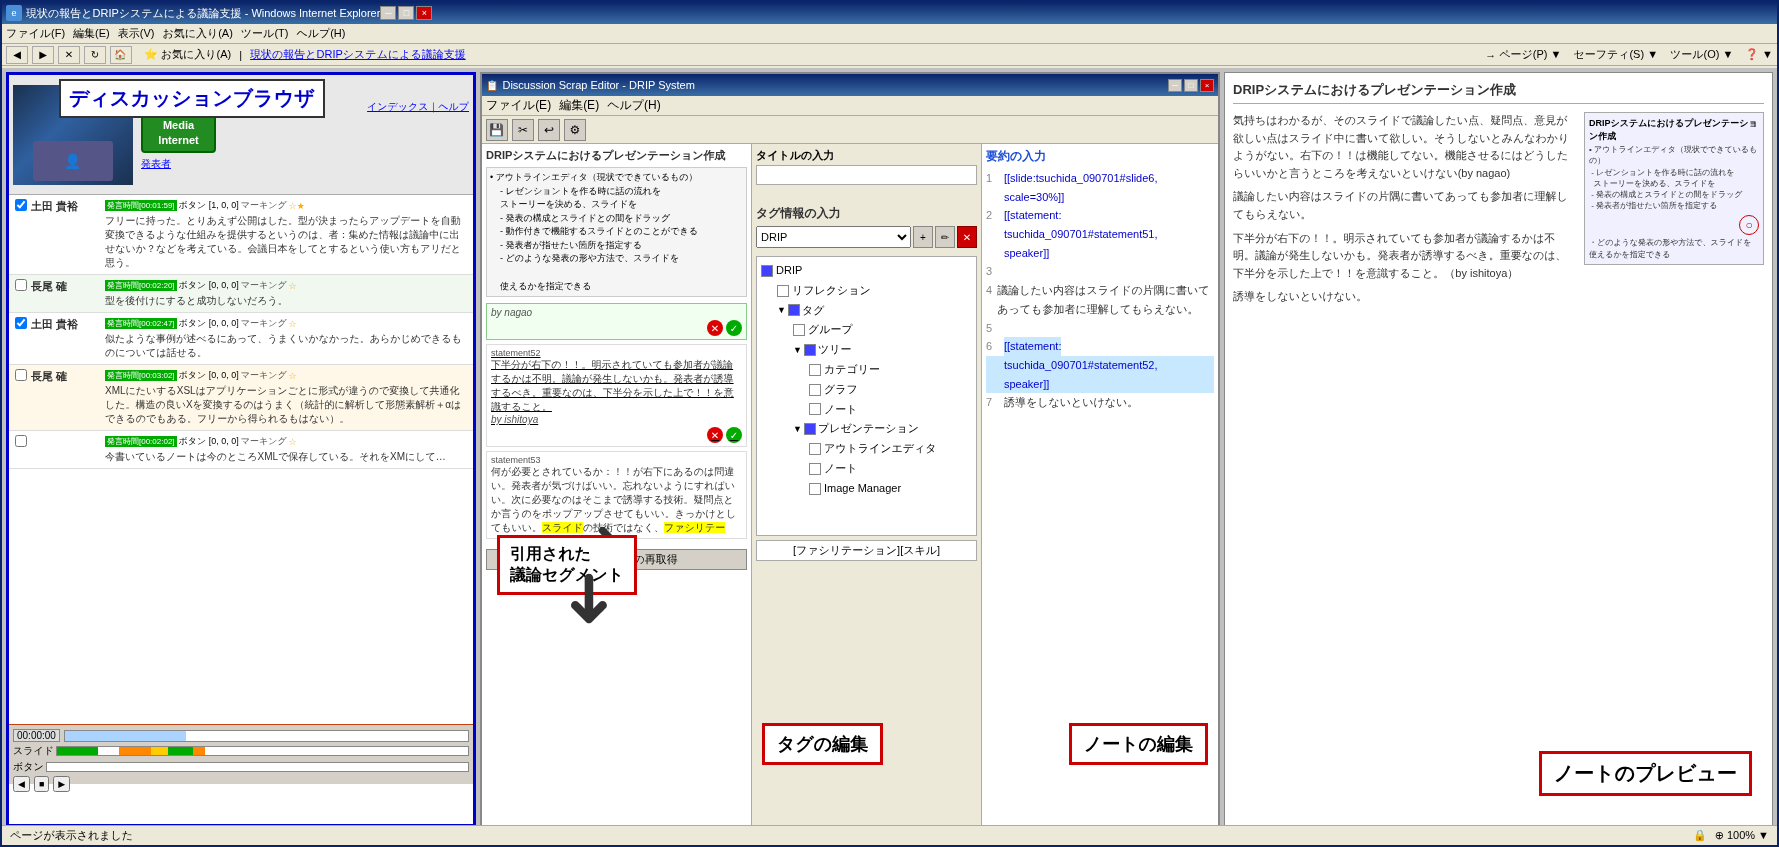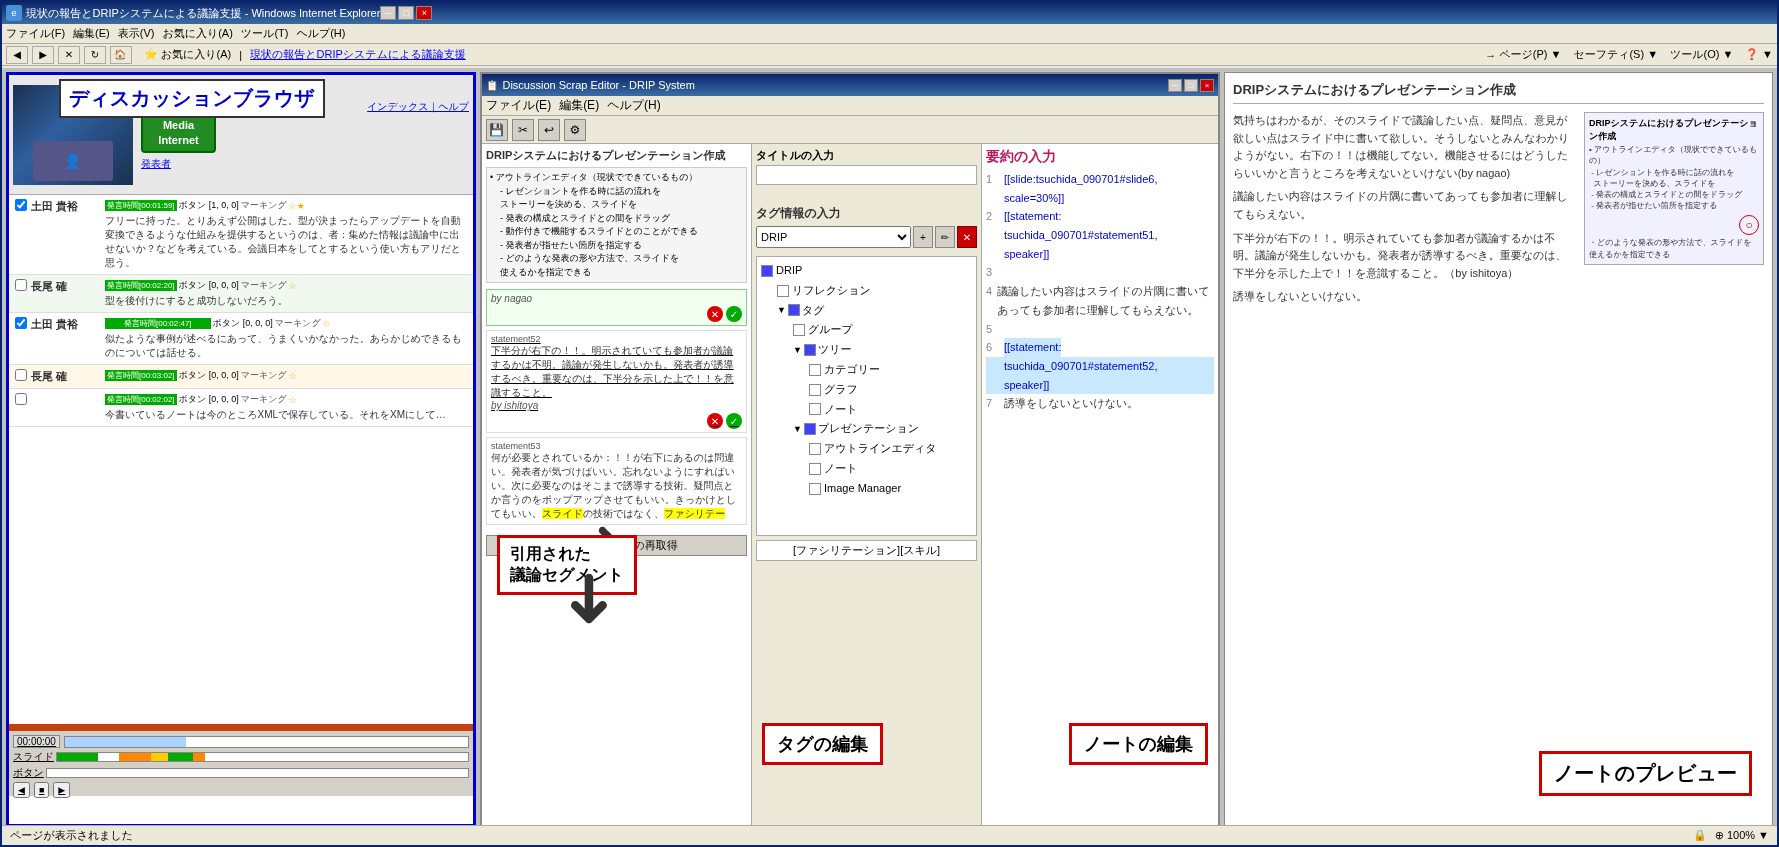--- a/index.html
+++ b/index.html
@@ -352,23 +352,23 @@
       flex: 1;
       background: white;
       padding: 4px;
       font-size: 11px;
       overflow-y: auto;
       position: relative;
     }
 
     .se-right-title {
       font-weight: bold;
-      font-size: 14px;
+      font-size: 12px;
       margin-bottom: 4px;
-      color: #be185d;
+      color: #1d4ed8;
     }
 
     
     .note-preview {
       flex: 1;
       height: 755px;
       background: white;
       border: 1px solid #888;
       overflow-y: auto;
       padding: 8px;
@@ -565,62 +565,63 @@
           </div>
         </div>
 
         <div class="db-entry">
           <input type="checkbox" checked="" style="width: 12px; height: 12px; flex-shrink: 0;">
           <div class="db-entry-left">
             <div style="font-weight:bold;font-size:11px;">土田 貴裕</div>
           </div>
           <div class="db-entry-right">
             <div style="font-size:9px;display:flex;align-items:center;gap:2px;margin-bottom:2px;">
-              <span style="background:#00aa00;color:white;padding:0 19px;font-size:8px;">発言時間[00:02:47]</span>
+              <span style="background:#00aa00;color:white;padding:0 2px;font-size:8px;">発言時間[00:02:47]</span>
               <span style="font-size:9px;">ボタン [0, 0, 0]</span>
               <span style="font-size:9px;color:#555;">マーキング</span>
               <span style="color:#ffaa00;">☆</span>
             </div>
             <div class="db-entry-text">似たような事例が述べるにあって、うまくいかなかった。あらかじめできるものについては話せる。</div>
           </div>
         </div>
 
         <div class="db-entry" style="background:#fff8e8;">
           <input type="checkbox" style="width: 12px; height: 12px; flex-shrink: 0;">
           <div class="db-entry-left">
             <div style="font-weight:bold;font-size:11px;">長尾 確</div>
           </div>
           <div class="db-entry-right">
             <div style="font-size:9px;display:flex;align-items:center;gap:2px;margin-bottom:2px;">
               <span style="background:#00aa00;color:white;padding:0 2px;font-size:8px;">発言時間[00:03:02]</span>
               <span style="font-size:9px;">ボタン [0, 0, 0]</span>
               <span style="font-size:9px;color:#555;">マーキング</span>
               <span style="color:#ffaa00;">☆</span>
             </div>
+            <div class="db-entry-text">XMLにたいするXSLはアプリケーションごとに形式が違うので変換して共通化した。構造の良いXを変換するのはうまく（統計的に解析して形態素解析＋αはできるのでもある。フリーから得られるもはない）。</div>
           </div>
         </div>
 
         <div class="db-entry">
           <input type="checkbox" style="width: 12px; height: 12px; flex-shrink: 0;">
           <div class="db-entry-left">
             <div style="font-weight:bold;font-size:11px;"></div>
           </div>
           <div class="db-entry-right">
             <div style="font-size:9px;display:flex;align-items:center;gap:2px;margin-bottom:2px;">
               <span style="background:#00aa00;color:white;padding:0 2px;font-size:8px;">発言時間[00:02:02]</span>
               <span style="font-size:9px;">ボタン [0, 0, 0]</span>
               <span style="font-size:9px;color:#555;">マーキング</span>
               <span style="color:#ffaa00;">☆</span>
             </div>
             <div class="db-entry-text">今書いているノートは今のところXMLで保存している。それをXMにして…</div>
           </div>
         </div>
       </div>
 
-      <div style="height:72px;background:#d4d0c8;border-top:7px solid #c2410c;padding:4px;display:flex;flex-direction:column;gap:2px;text-decoration:underline;">
+      <div style="height:60px;background:#d4d0c8;border-top:1px solid #c2410c;padding:4px;display:flex;flex-direction:column;gap:2px;">
         <div style="display:flex;gap:4px;align-items:center;">
           <span style="font-size:10px;background:#ddd;border:1px solid #888;padding:0 3px;">00:00:00</span>
           <div style="flex:1;height:12px;background:white;border:1px solid #888;position:relative;">
             <div style="position:absolute;left:0;top:0;height:100%;width:30%;background:#55aaff;opacity:0.5;"></div>
           </div>
         </div>
         <div style="display:flex;gap:2px;align-items:center;font-size:10px;">
           <span>スライド</span>
           <div style="flex:1;height:10px;background:white;border:1px solid #888;display:flex;">
             <div style="width:10%;background:#00aa00;"></div>
@@ -673,21 +674,21 @@
         <div class="se-left">
           <div class="se-left-title">DRIPシステムにおけるプレゼンテーション作成</div>
           <div style="background:#f5f5f5;border:1px solid #ccc;padding:3px;font-size:9px;margin-bottom:6px;line-height:1.5;">
             <div>• アウトラインエディタ（現状でできているもの）</div>
             <div style="padding-left:10px;">- レゼンショントを作る時に話の流れを</div>
             <div style="padding-left:10px;">ストーリーを決める、スライドを</div>
             <div style="padding-left:10px;">- 発表の構成とスライドとの間をドラッグ</div>
             <div style="padding-left:10px;">- 動作付きで機能するスライドとのことができる</div>
             <div style="padding-left:10px;">- 発表者が指せたい箇所を指定する</div>
             <div style="padding-left:10px;">- どのような発表の形や方法で、スライドを</div>
-            <div style="padding-left:10px;">使えるかを指定できる</div>
+            <div style="padding-left:10px;margin-top:14px;">使えるかを指定できる</div>
           </div>
 
 
           <div class="segment-entry" style="background:#f0fff0;border:1px solid #88cc88;">
             <div class="by-author">by nagao</div>
             <div style="display:flex;justify-content:flex-end;gap:3px;margin-top:2px;">
               <button class="seg-btn red">✕</button>
               <button class="seg-btn green">✓</button>
             </div>
           </div>

